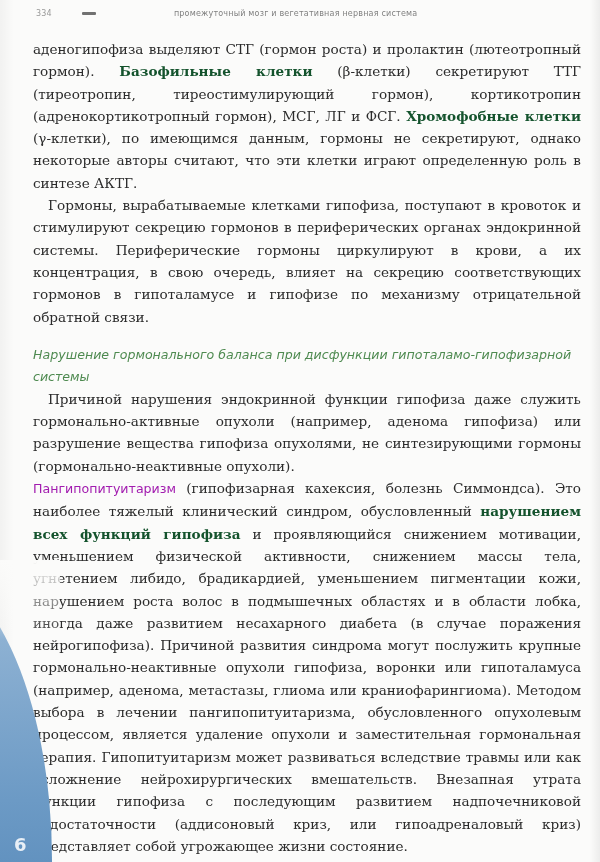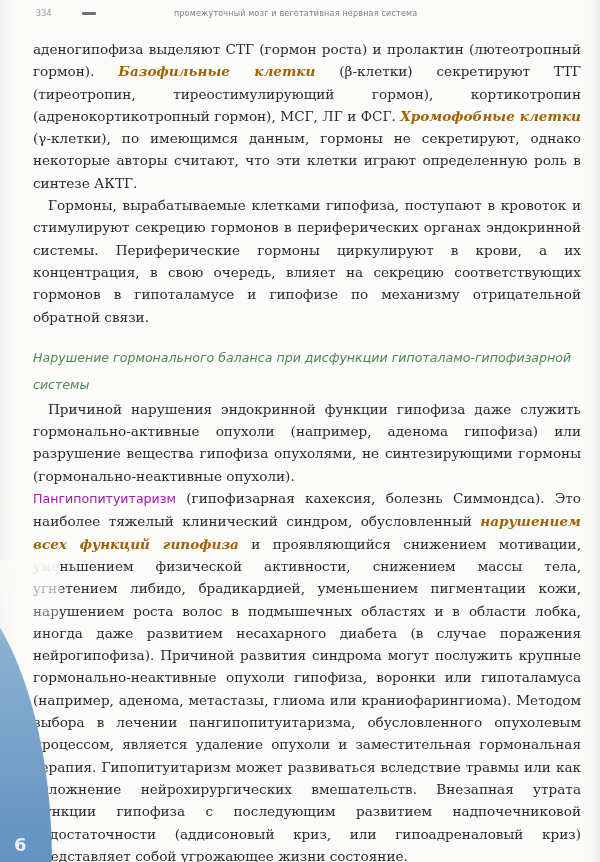--- a/index.html
+++ b/index.html
@@ -29,27 +29,27 @@
   .running-head .bar { width: 14px; height: 3px; background: #444; border-radius: 1px; }
   .running-head .title { text-transform: lowercase; padding-left: 48px; }
 
   .content {
     position: absolute; left: 33px; top: 38px; width: 548px;
     font-size: 13.6px; line-height: 22.3px;
     text-align: justify;
   }
   .content p { margin: 0; text-indent: 15px; }
   .content p.noindent { text-indent: 0; }
-  .content b { font-weight: bold; color: #a16207; font-style: italic; }
+  .content b { font-weight: bold; color: #14532d; }
 
   .section-heading {
     margin-top: 16px;
     font-family: "DejaVu Sans", "Liberation Sans", sans-serif;
     font-style: italic; color: #4e8a50;
-    font-size: 12.6px; line-height: 27px;
+    font-size: 12.6px; line-height: 22px;
     text-align: left;
   }
   .term {
     font-family: "DejaVu Sans", "Liberation Sans", sans-serif;
     color: #a21caf; font-size: 12.6px;
   }
   .para-block { margin-top: 14px; }
   .corner-arc2 {
     position: absolute; left: 0; top: 560px; width: 60px; height: 302px;
     overflow: hidden;

